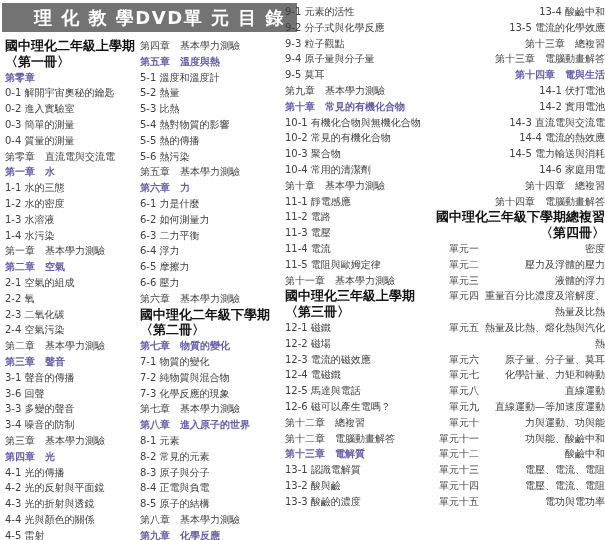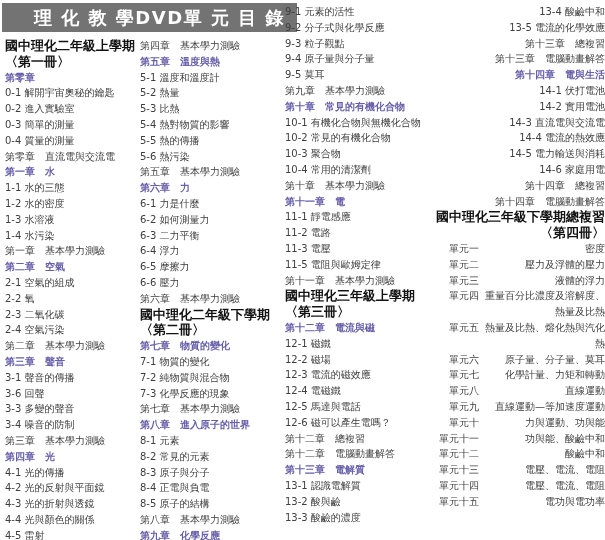--- a/index.html
+++ b/index.html
@@ -108,29 +108,28 @@
     <div class="row normal">9-3 粒子觀點</div>
     <div class="row normal">9-4 原子量與分子量</div>
     <div class="row normal">9-5 莫耳</div>
     <div class="row normal">第九章　基本學力測驗</div>
     <div class="row accent">第十章　常見的有機化合物</div>
     <div class="row normal">10-1 有機化合物與無機化合物</div>
     <div class="row normal">10-2 常見的有機化合物</div>
     <div class="row normal">10-3 聚合物</div>
     <div class="row normal">10-4 常用的清潔劑</div>
     <div class="row normal">第十章　基本學力測驗</div>
-    <div class="row accent">第十一章　電</div>
     <div class="row normal">11-1 靜電感應</div>
     <div class="row normal">11-2 電路</div>
     <div class="row normal">11-3 電壓</div>
+    <div class="row normal">11-4 電流</div>
     <div class="row normal">11-5 電阻與歐姆定律</div>
     <div class="row normal">第十一章　基本學力測驗</div>
     <div class="row bold">國中理化三年級上學期</div>
     <div class="row bold">〈第三冊〉</div>
-    <div class="row accent">第十二章　電流與磁</div>
     <div class="row normal">12-1 磁鐵</div>
     <div class="row normal">12-2 磁場</div>
     <div class="row normal">12-3 電流的磁效應</div>
     <div class="row normal">12-4 電磁鐵</div>
     <div class="row normal">12-5 馬達與電話</div>
     <div class="row normal">12-6 磁可以產生電嗎？</div>
     <div class="row normal">第十二章　總複習</div>
     <div class="row normal">第十二章　電腦動畫解答</div>
     <div class="row accent">第十三章　電解質</div>
     <div class="row normal">13-1 認識電解質</div>

